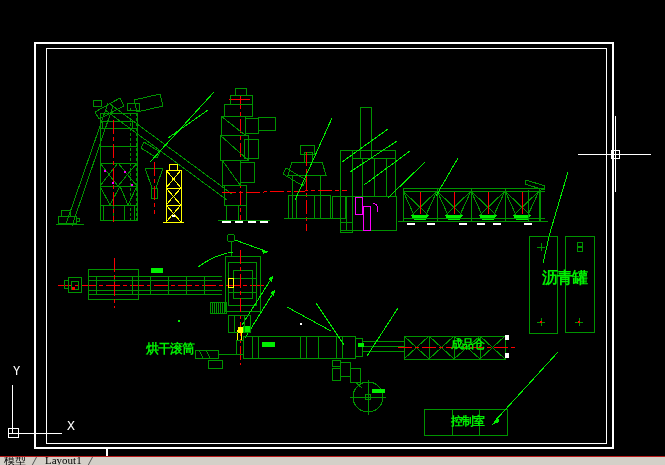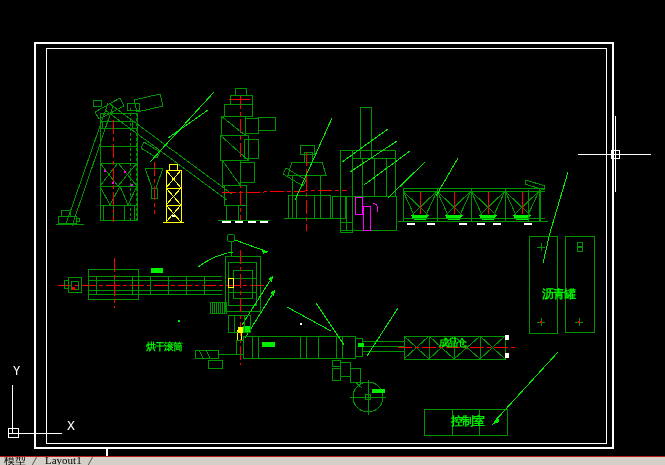--- a/index.html
+++ b/index.html
@@ -17,23 +17,23 @@
   .f-r{fill:var(--red,#fd0000);stroke:none;}
   .cl{stroke-dasharray:14 3 4 3;}
   .s-y{stroke:var(--yellow,#ff0);fill:none;stroke-width:1;}
   .f-y{fill:var(--yellow,#ff0);stroke:none;}
   .s-m{stroke:var(--magenta,#fb00fb);fill:none;stroke-width:1;}
   .s-w{stroke:var(--white,#fff);fill:none;stroke-width:1;}
   .s-w2{stroke:var(--white,#fff);fill:none;stroke-width:1.5;}
   .f-w{fill:var(--white,#fff);stroke:none;}
   .cad-label{position:absolute;color:var(--bright-green,#00ef00);font-weight:bold;line-height:1;
              white-space:nowrap;letter-spacing:-1px;transform-origin:0 0;}
-  #lbl-dryer{left:146px;top:342px;font-size:10px;}
-  #lbl-storage{left:439px;top:338px;font-size:10px;}
-  #lbl-tanks{left:542px;top:288px;font-size:12px;}
+  #lbl-dryer{left:146px;top:342px;font-size:13px;}
+  #lbl-storage{left:451px;top:338px;font-size:12px;}
+  #lbl-tanks{left:542px;top:270px;font-size:16px;}
   #lbl-control{left:451px;top:415px;font-size:12px;}
   .ucs-label{position:absolute;color:var(--white,#fff);font-family:"DejaVu Sans Mono",monospace;font-size:12px;line-height:1;}
   #ucs-y{left:13px;top:365px;}
   #ucs-x{left:67px;top:419px;font-size:13px;}
   #tabbar{position:absolute;left:0;top:456px;width:665px;height:9px;background:var(--tabbar-bg,#d4d0c8);
           border-top:1px solid #b91c1c;overflow:hidden;display:flex;align-items:flex-end;font-family:Liberation Serif, serif;}
   #tabbar .tab{color:var(--tabbar-text,#000);font-size:11px;line-height:12px;padding:0 4px;cursor:default;}
   #tabbar .slash{width:1px;height:14px;background:#555;transform:skewX(-28deg);margin:0 5px;}
 </style>
 </head>

